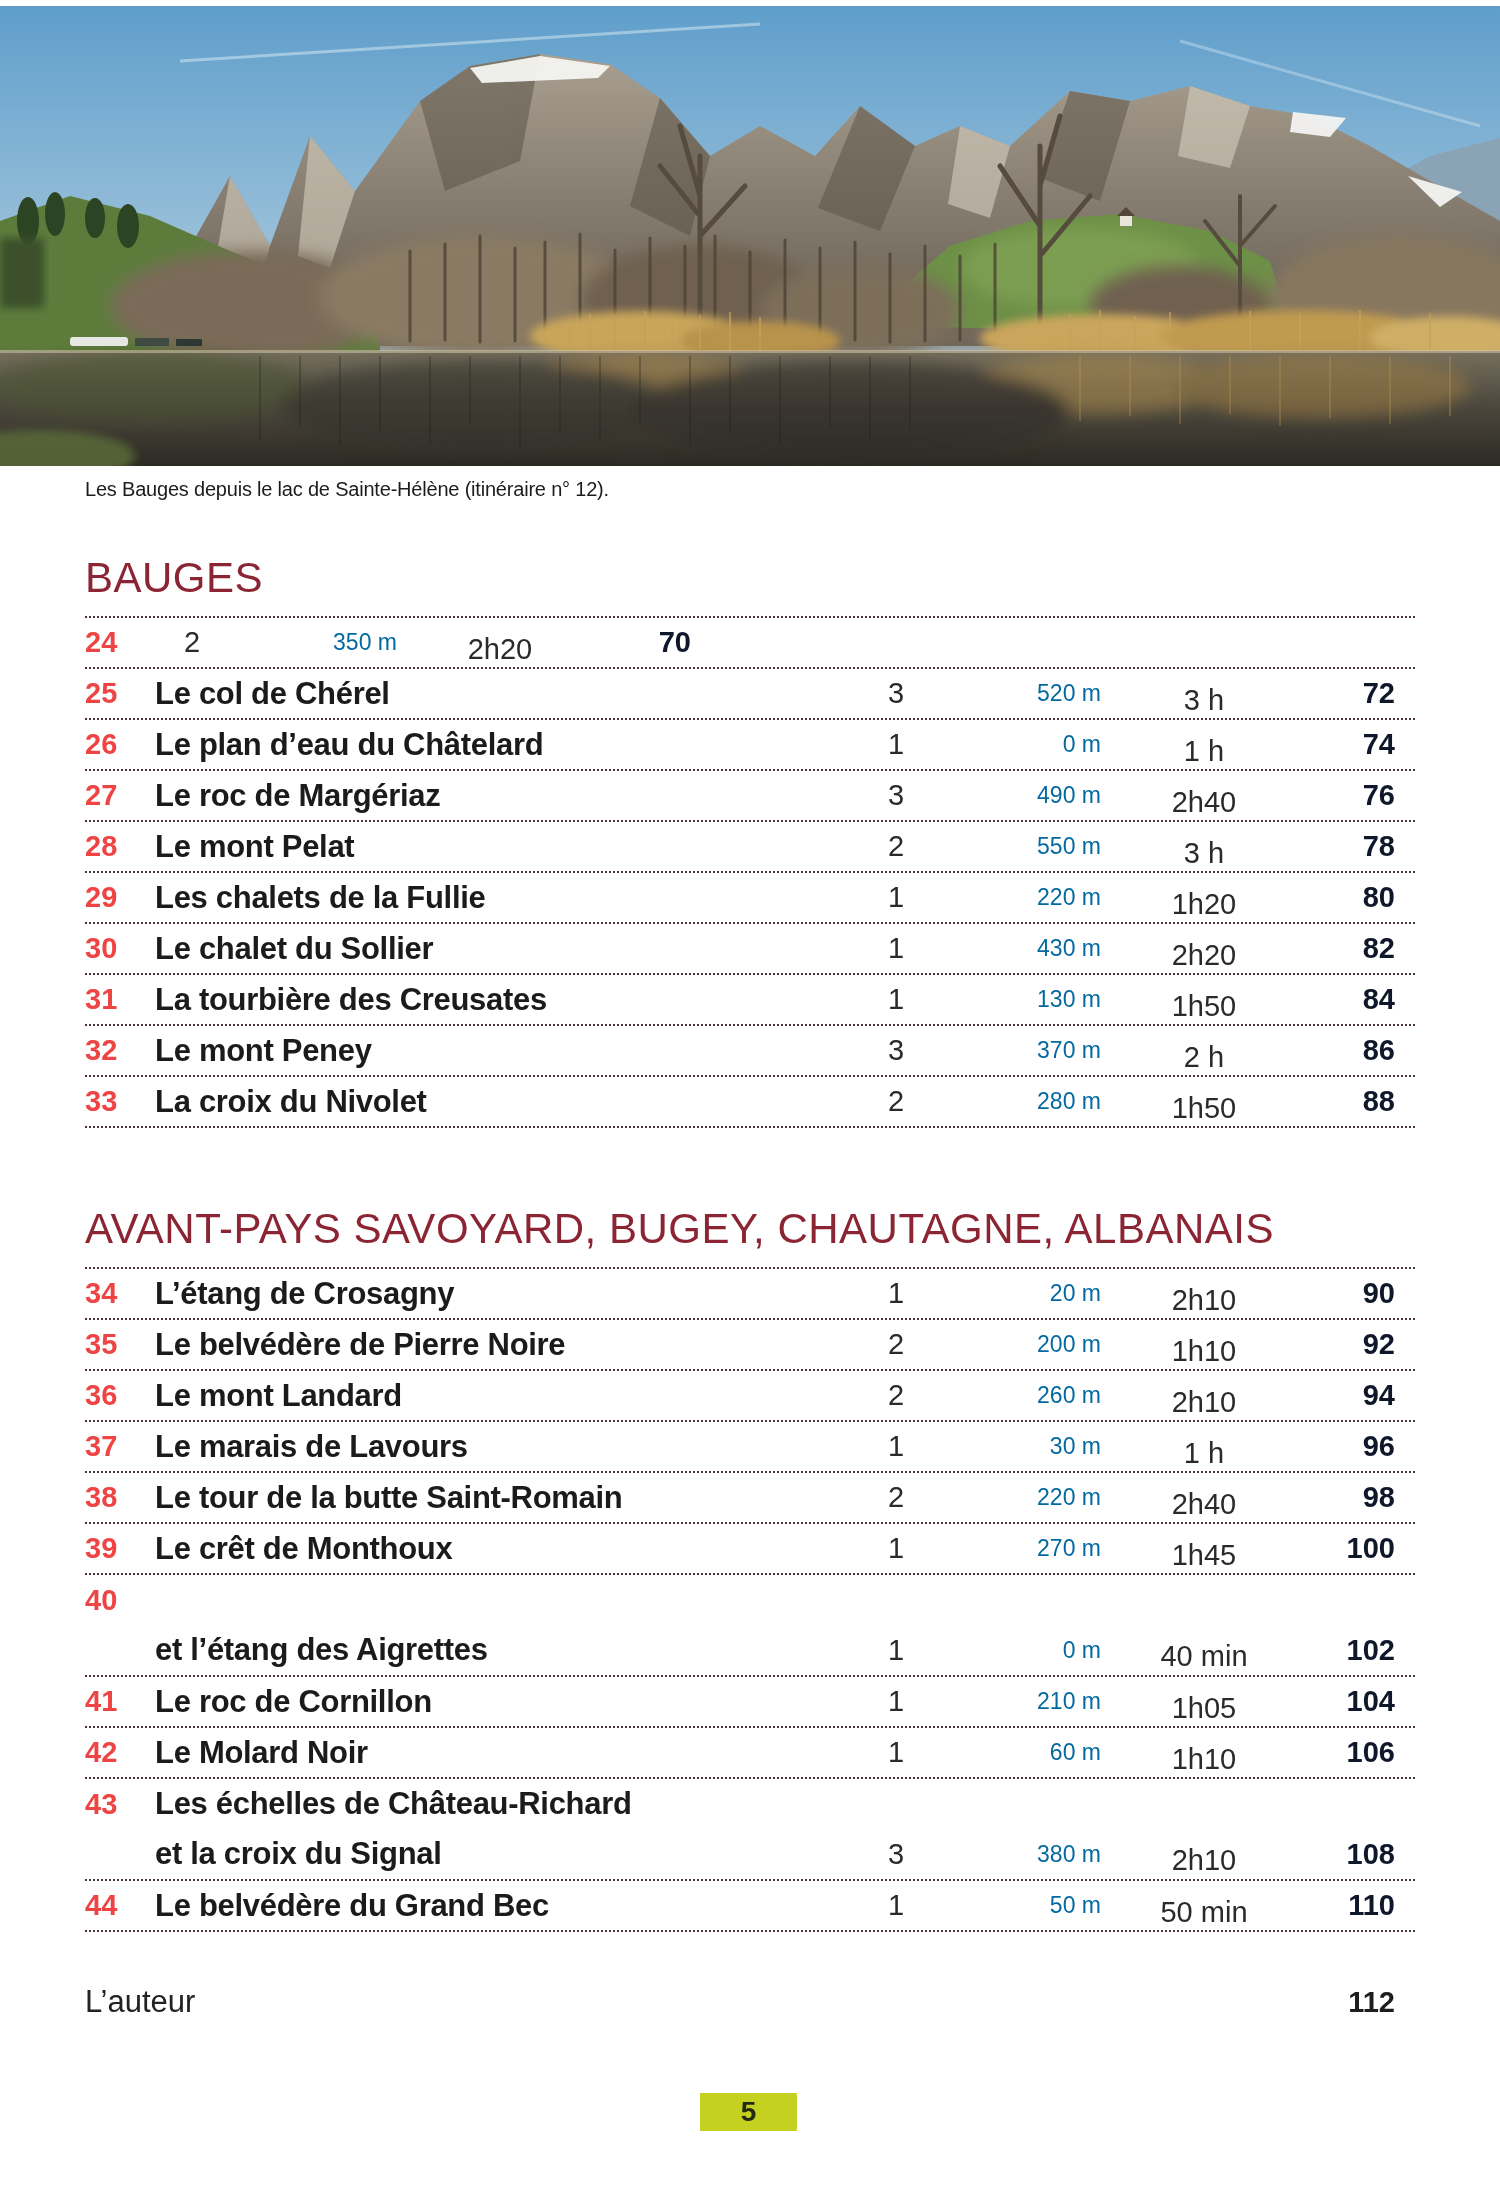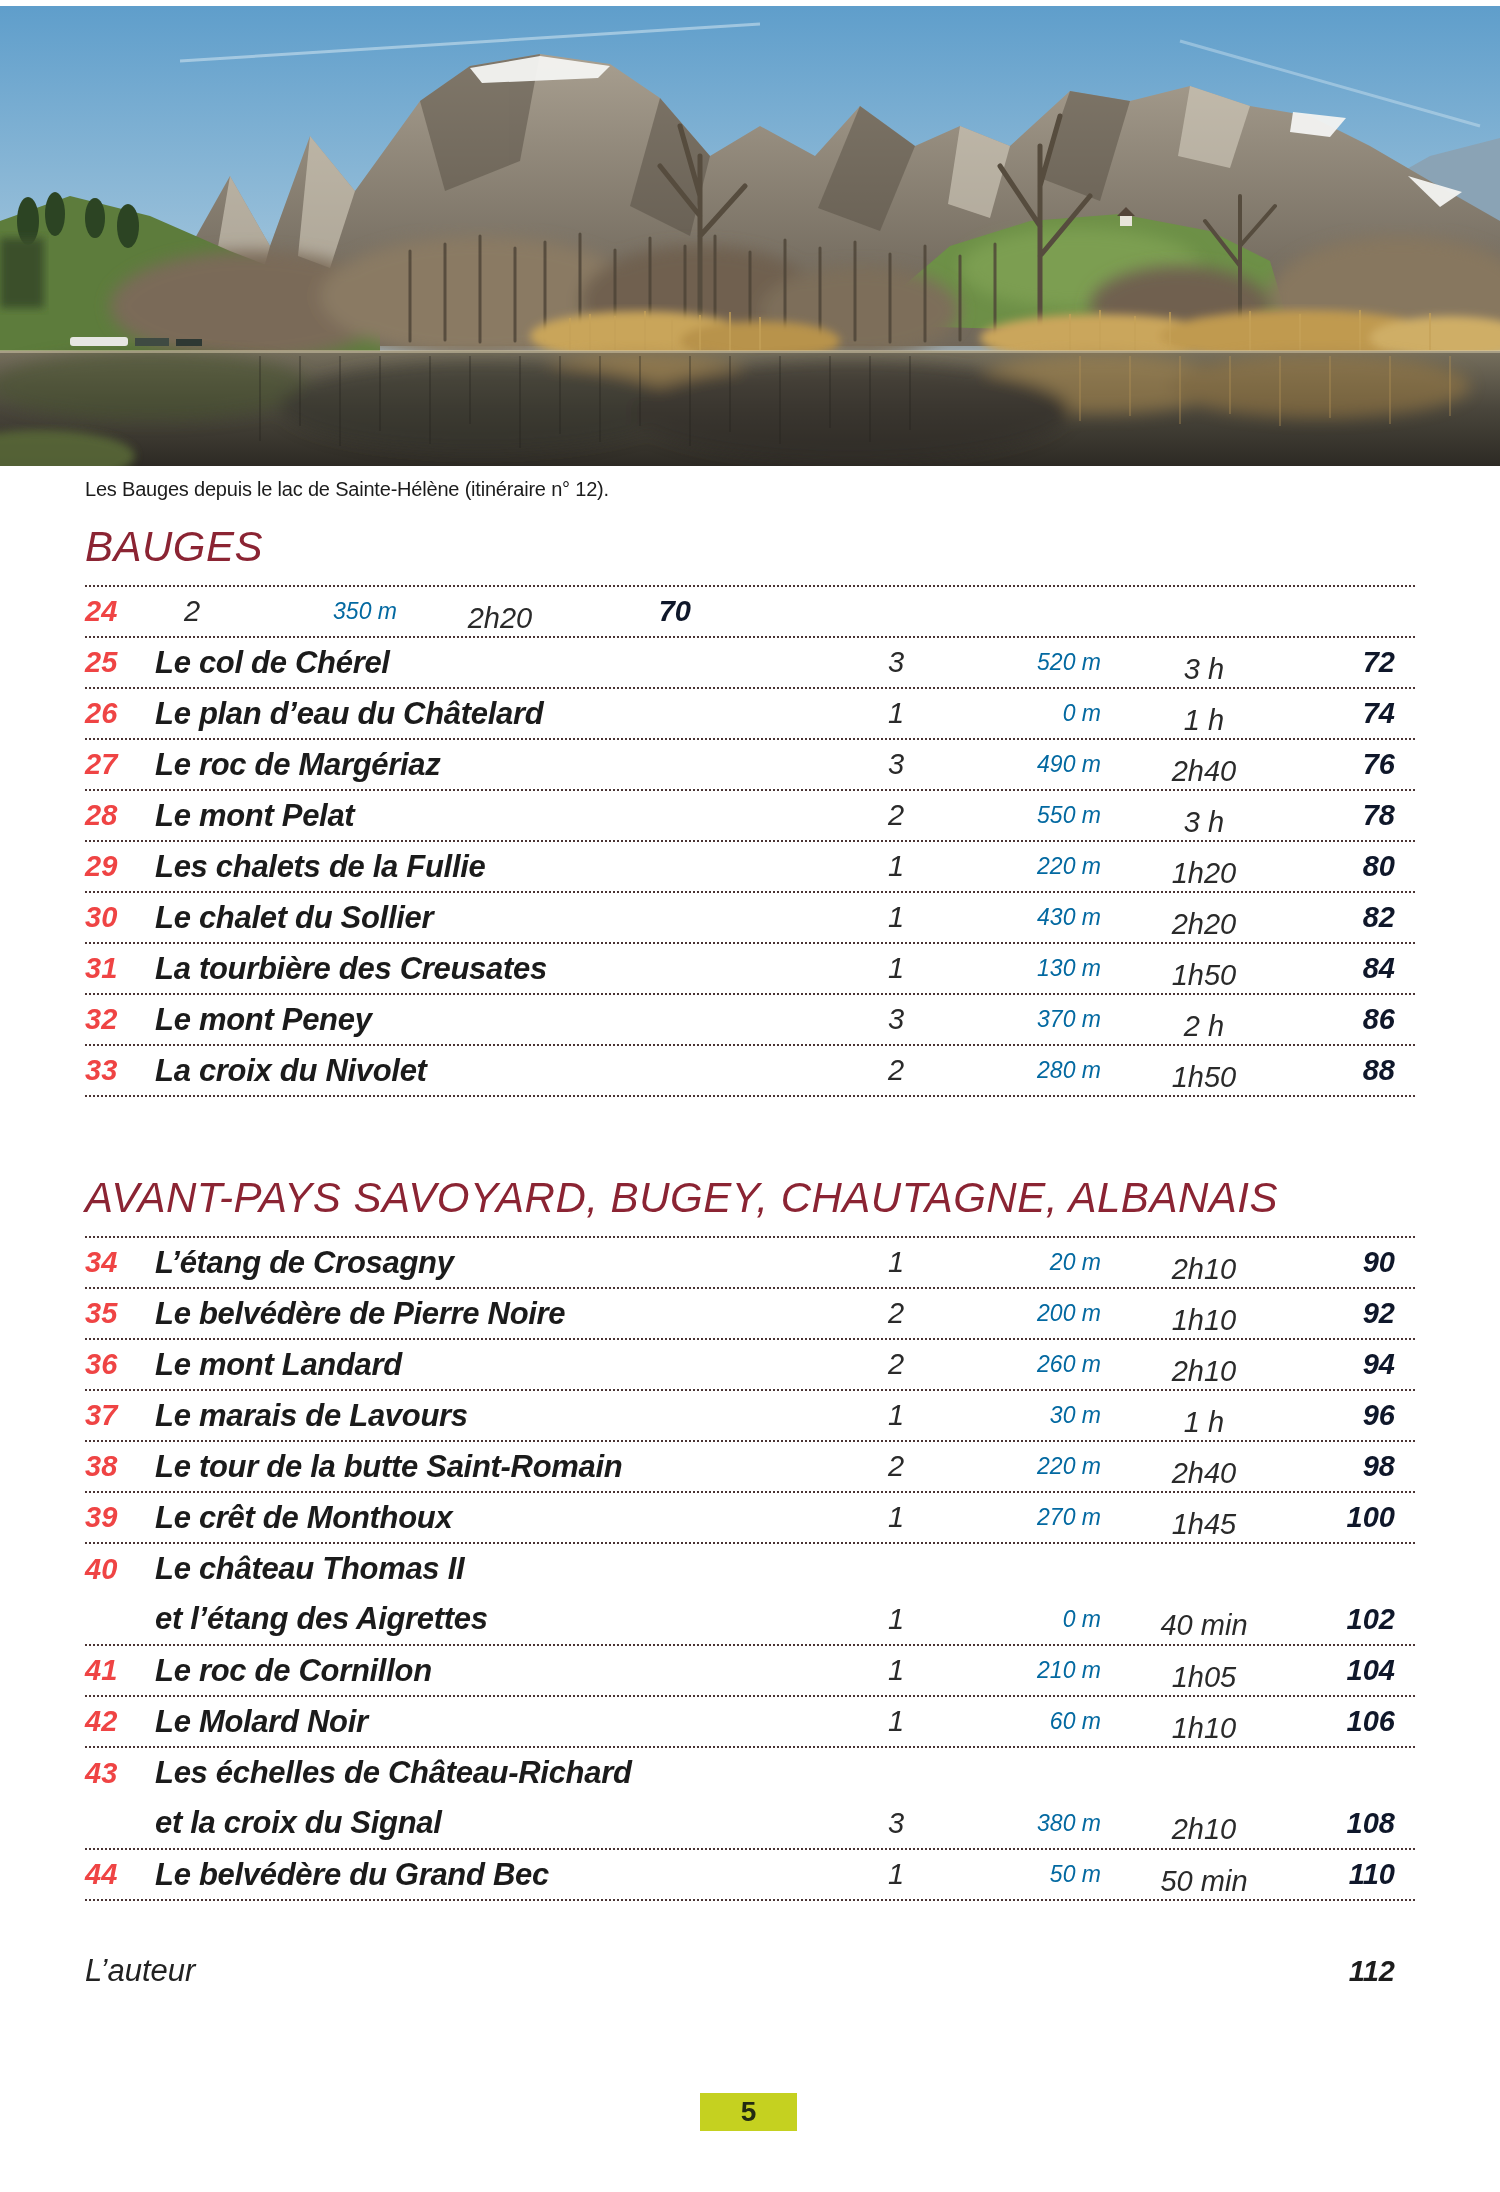--- a/index.html
+++ b/index.html
@@ -5,21 +5,21 @@
   * { box-sizing: border-box; margin: 0; padding: 0; }
   html,body { width:1500px; height:2192px; background:#ffffff;
     font-family:"Liberation Sans", sans-serif; color:#1d1d1d; position:relative; overflow:hidden; }
 
   .photo-wrap { position:absolute; left:0; top:6px; width:1500px; height:460px; }
   .photo-wrap svg { display:block; width:100%; height:100%; }
 
   .caption { position:absolute; left:85px; top:478px; font-size:20px; color:#1c1c1c;
     letter-spacing:-0.2px; }
 
-  .toc { position:absolute; left:85px; top:521px; width:1330px;font-style:italic; }
+  .toc { position:absolute; left:85px; top:552px; width:1330px; }
 
   h2.sec-title { font-size:42px; font-weight:400; color:#8b2433; letter-spacing:0.5px;
     line-height:52px; padding-bottom:12px; border-bottom:2px dotted #4a3434; }
   .sec-2 { margin-top:23px; }
 
   .row { display:flex; align-items:center; height:51px; border-bottom:2px dotted #4a3434; }
   .row.double { height:102px; flex-direction:column; align-items:stretch; }
   .rline { display:flex; align-items:center; height:50px; }
 
   .num  { width:70px; font-weight:bold; font-size:29px; color:#ef4444; }
@@ -346,21 +346,20 @@
     <span class="titl">Le crêt de Monthoux</span>
     <span class="diff">1</span>
     <span class="elev">270 m</span>
     <span class="time">1h45</span>
     <span class="pagn">100</span>
   </div>
 
   <div class="row double">
     <div class="rline">
       <span class="num">40</span>
-      <span class="titl">Le château Thomas II</span>
     </div>
     <div class="rline">
       <span class="num"></span>
       <span class="titl">et l’étang des Aigrettes</span>
       <span class="diff">1</span>
       <span class="elev">0 m</span>
       <span class="time">40 min</span>
       <span class="pagn">102</span>
     </div>
   </div>

